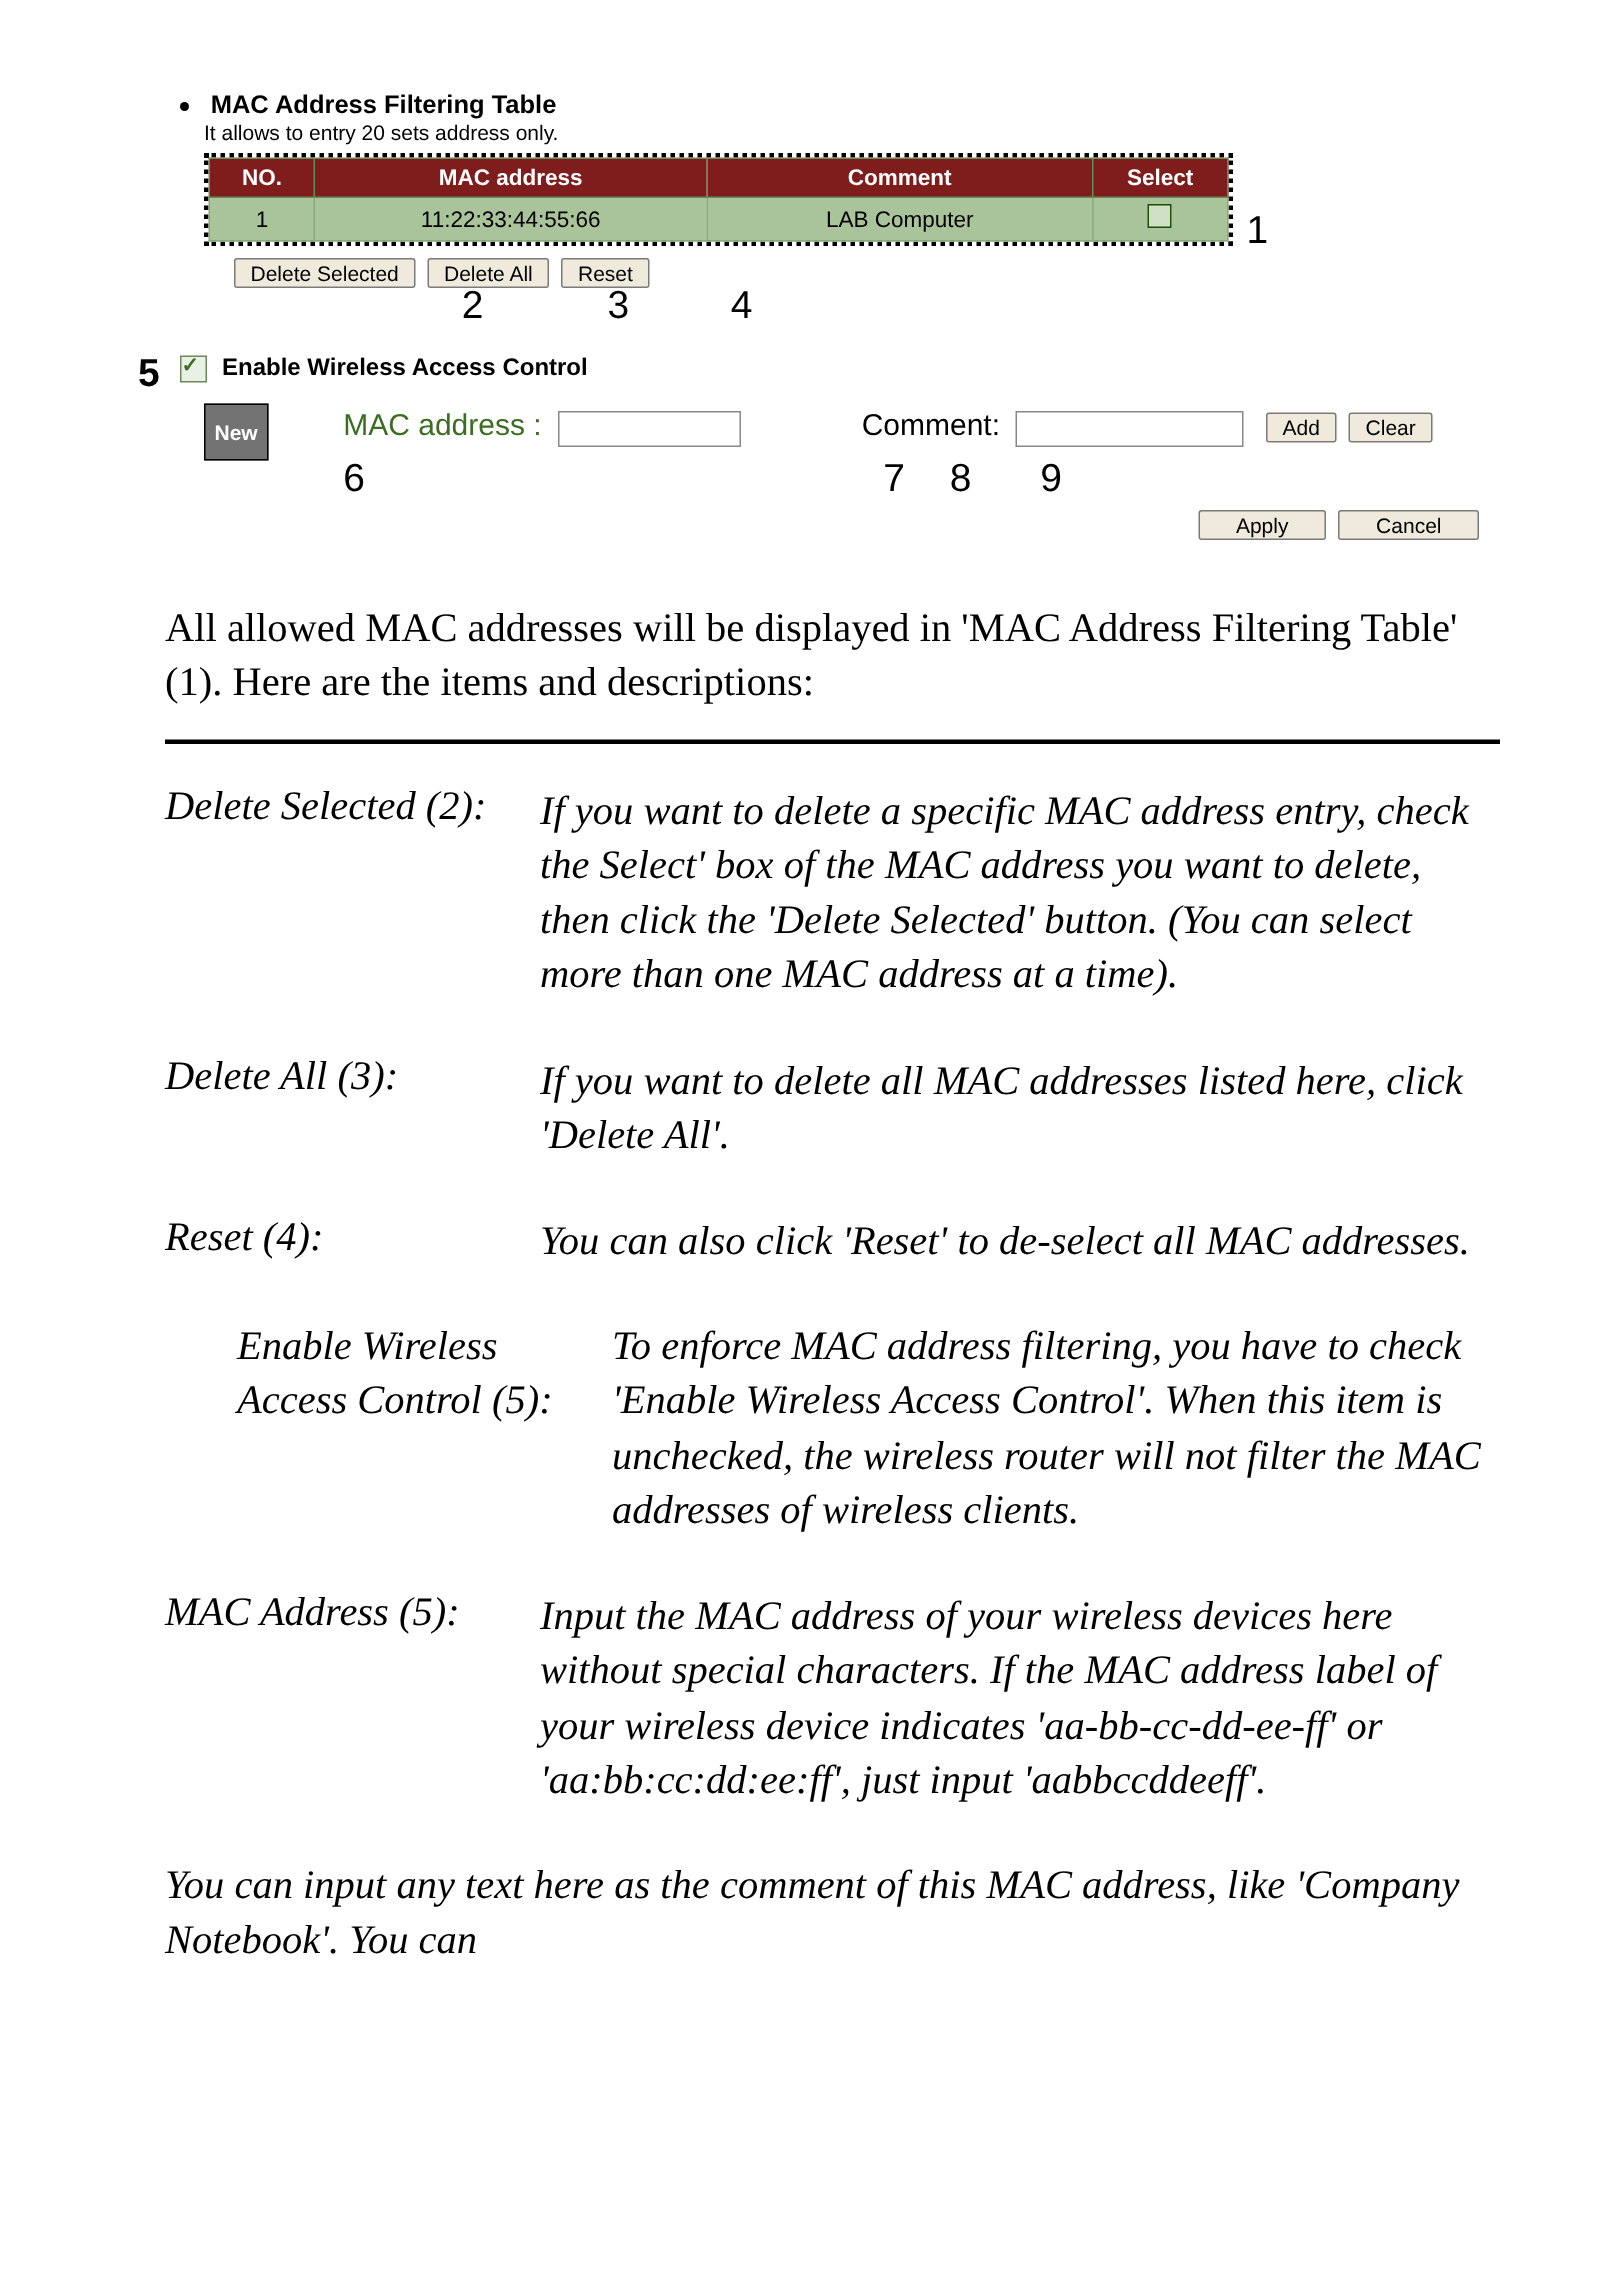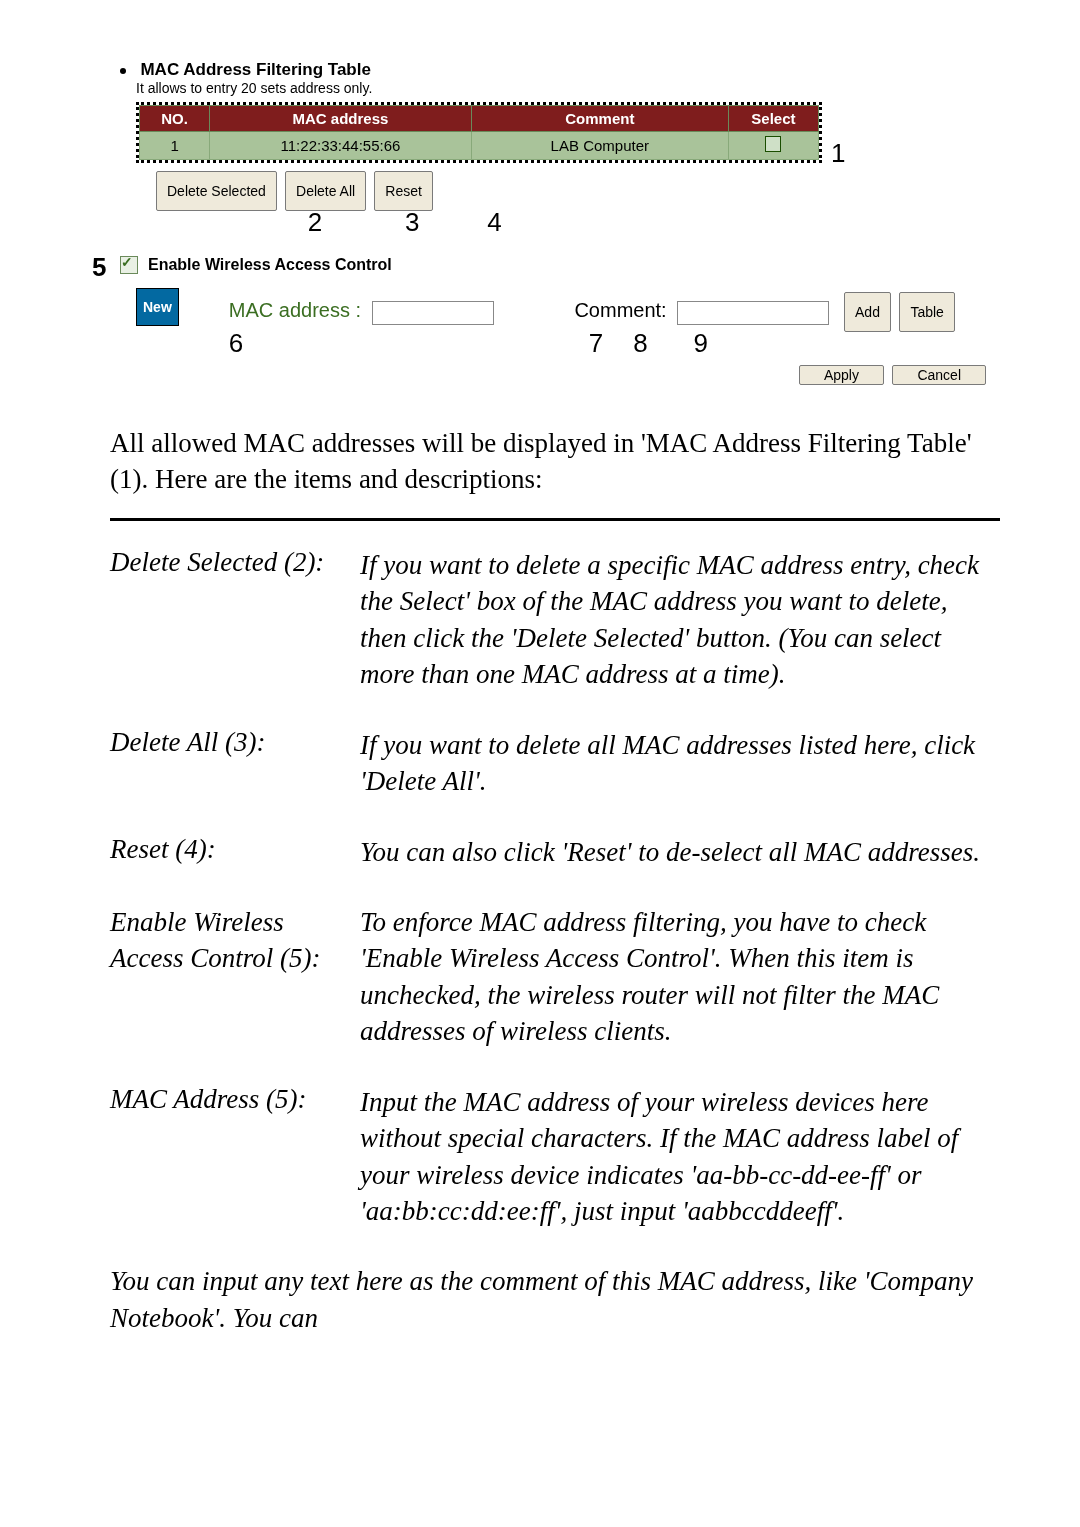--- a/index.html
+++ b/index.html
@@ -63,39 +63,39 @@
   .btnrow{
     margin-top:8px;
     margin-left:20px;
     font-size:15px;
   }
   .winbtn{
     display:inline-block;
     background:#efeadb;
     border:1px solid #7a7a7a;
     border-radius:2px;
-    padding:11px 10px;
+    padding:1px 10px;
     font-family:"Tahoma",Arial,sans-serif;
     font-size:14px;
     color:#000;
     margin-right:4px;
   }
   .numlabel{
     font-family:Arial,Helvetica,sans-serif;
     font-size:26px;
     color:#000;
     position:absolute;
   }
   .newrow{
     margin-top:14px;
     display:flex;
     align-items:flex-start;
   }
   .newtag{
-    background:#0369a1;
+    background:#737373;
     color:#fff;
     font-weight:bold;
     font-size:14px;
     padding:10px 6px;
     border:1px solid #000;
     margin-right:18px;
   }
   .field-label{
     color:#3b6e22;
     font-size:20px;
@@ -158,21 +158,21 @@
     font-size:27px;
   }
   .def-row{
     display:flex;
     margin-bottom:34px;
   }
   .def-term{
     flex:0 0 250px;
     font-style:italic;
   }
-  .def-term.two-line{line-height:1.35;}
+  .def-term.two-line{line-height:1.35;margin-left:48px;}
   .def-desc{
     flex:1;
     font-style:italic;
     line-height:1.35;
   }
 
   
   .annot-nums{
     font-family:Arial,Helvetica,sans-serif;
     font-size:26px;
@@ -233,21 +233,21 @@
     <div class="newrow ov" style="margin-left:16px">
       <div class="newtag">New</div>
       <div style="padding-top:4px">
         <span class="field-label">MAC address :</span>
         <span class="textbox"></span>
         <span style="display:inline-block;width:40px"></span>
         <span class="field-label" style="color:#000">Comment:</span>
         <span class="textbox wide"></span>
         <span style="display:inline-block;width:6px"></span>
         <span class="winbtn">Add</span>
-        <span class="winbtn">Table</span>
+        <span class="winbtn">Clear</span>
       </div>
     </div>
     <div class="annot-nums" style="margin-left:16px">
       <span style="display:inline-block;width:200px;text-align:center">6</span>
       <span style="display:inline-block;width:260px;text-align:right">7</span>
       <span style="display:inline-block;width:60px;text-align:center">8</span>
       <span style="display:inline-block;width:46px;text-align:center">9</span>
     </div>
 
     <div class="apply-row">

